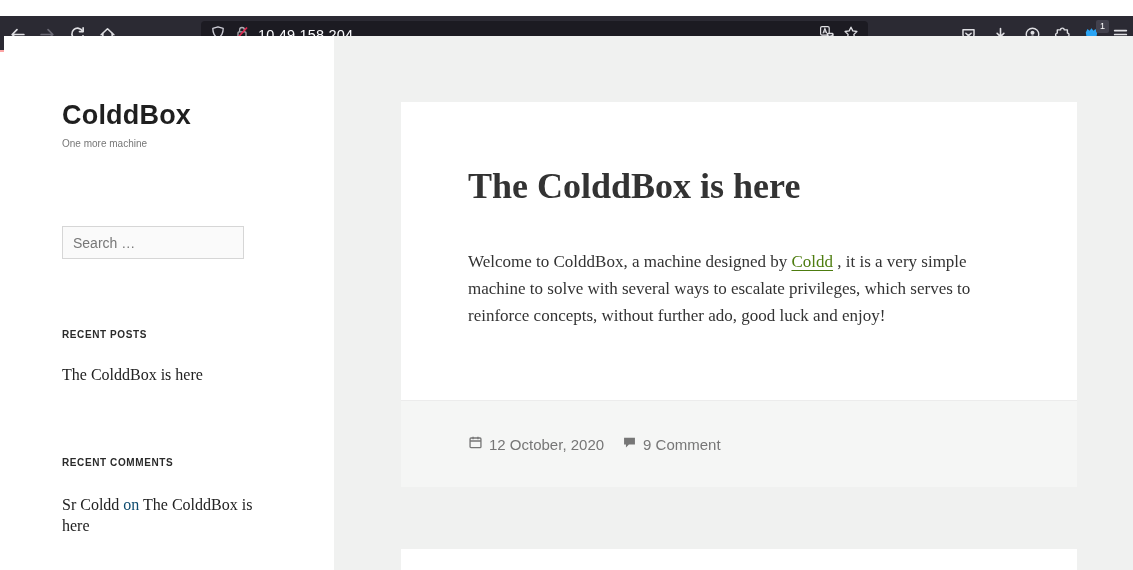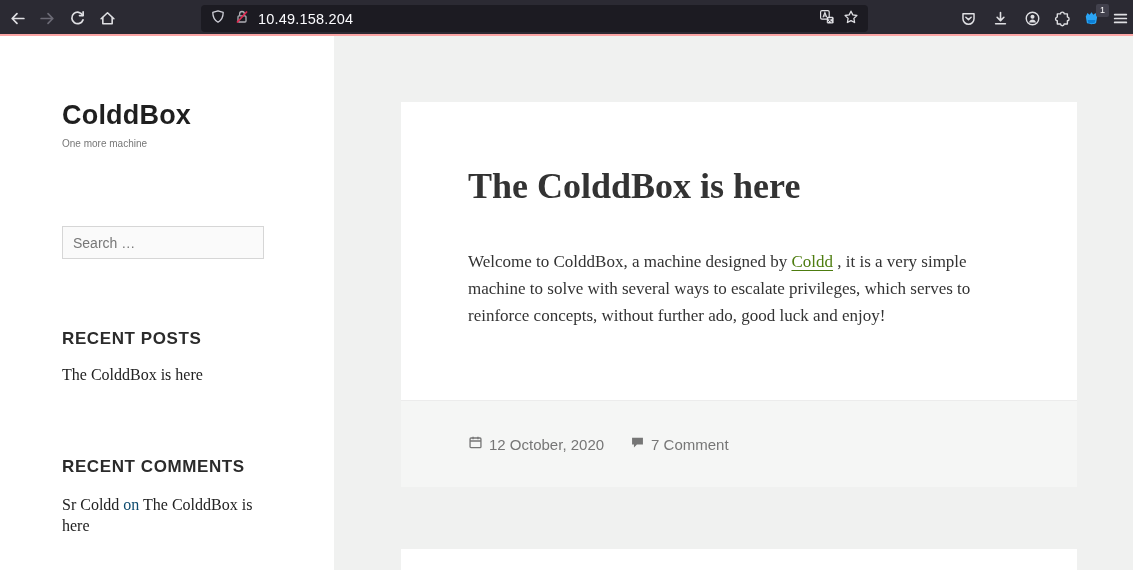--- a/index.html
+++ b/index.html
@@ -1,20 +1,20 @@
 <!DOCTYPE html>
 <html lang="en"><head>
 <meta charset="utf-8">
 <style>
   * { margin:0; padding:0; box-sizing:border-box; }
   html,body { width:1133px; height:570px; overflow:hidden; background:#fff;
               font-family:"Liberation Sans", sans-serif; }
 
   
-  .toolbar { position:absolute; top:0; left:0; width:1133px; height:36px;
+  .toolbar { position:absolute; top:16px; left:0; width:1133px; height:36px;
              background:#2b2a33; border-bottom:2px solid #fca5a5; }
   .tb-btn { position:absolute; top:4px; width:28px; height:28px; border-radius:4px;
             display:flex; align-items:center; justify-content:center; color:#dfdfe3; }
   .tb-btn svg { width:17px; height:17px; display:block; }
   .dimmed { color:#6b6a75; }
 
   .urlbar { position:absolute; left:201px; top:5px; width:667px; height:27px;
             background:#1c1b22; border-radius:4px; display:flex; align-items:center;
             padding:0 9px; gap:8px; }
   .urlbar svg { width:16px; height:16px; flex:none; }
@@ -26,45 +26,45 @@
            text-align:center; border-radius:2px; padding:0 2px; }
 
   
   .page { position:absolute; top:36px; left:4px; width:1133px; height:534px; background:#fff; }
   .content-bg { position:absolute; left:330px; top:0; width:803px; height:534px; background:#f0f1f0; }
 
   
   .site-title { position:absolute; left:58px; top:64px; font-size:27px; font-weight:700;
                 color:#1f1f1f; text-decoration:none; letter-spacing:.2px; }
   .tagline { position:absolute; left:58px; top:102px; font-size:10px; color:#777; }
-  .search-box { position:absolute; left:58px; top:190px; width:202px; height:33px; }
+  .search-box { position:absolute; left:58px; top:190px; width:182px; height:33px; }
   .search-box input { width:100%; height:100%; background:#fafafa; border:1px solid #d6d6d6;
                       padding:0 10px; font-size:14px; color:#555;
                       font-family:"Liberation Sans", sans-serif; }
   .search-box input::placeholder { color:#777; opacity:1; }
-  .widget-heading { position:absolute; left:58px; font-size:17px; font-weight:700;
+  .widget-heading { position:absolute; left:58px; font-size:10px; font-weight:700;
                     letter-spacing:.6px; color:#2b2b2b; }
   .serif-link { font-family:"Liberation Serif", serif; font-size:16px; color:#222;
                 text-decoration:none; }
   .rp-link { position:absolute; left:58px; top:330px; }
   .rc-text { position:absolute; left:58px; top:458px; width:205px;
              font-family:"Liberation Serif", serif; font-size:16px; line-height:21px; color:#222; }
   .rc-text .on { color:#0c4a6e; }
 
   
   .card { position:absolute; left:397px; width:676px; background:#fff; }
   .card1 { top:66px; }
   .card1-body { height:298px; padding:62px 83px 0 67px; }
   .post-title { font-family:"Liberation Serif", serif; font-weight:700; font-size:36px;
                 line-height:44px; color:#333; text-decoration:none; display:inline-block; }
   .post-body { margin-top:40px; font-family:"Liberation Serif", serif; font-size:17px;
                line-height:27px; color:#333; }
   .post-body a { color:#4d7c0f; text-decoration:underline; text-underline-offset:3px; }
   .card1-footer { height:87px; background:#f5f6f5; border-top:1px solid #ececec;
-                  display:flex; align-items:center; padding-left:67px; gap:26px; }
+                  display:flex; align-items:center; padding-left:67px; gap:18px; }
   .meta-item { display:flex; align-items:center; gap:6px; color:#767676; font-size:15px;
                text-decoration:none; }
   .meta-item svg { width:15px; height:15px; flex:none; }
   .card2 { top:513px; height:21px; }
 </style>
 </head>
 <body>
 
 <div class="toolbar">
 
@@ -205,19 +205,19 @@
         <span><svg viewBox="0 0 16 16" fill="none" stroke="#767676" stroke-width="1.4">
               <rect x="2.2" y="3.2" width="11.6" height="10.2" rx="1"></rect>
               <path d="M2.2 6.4h11.6M5.4 1.8v2.6M10.6 1.8v2.6"></path>
             </svg></span>
         <span>12 October, 2020</span>
       </a>
       <a class="meta-item" href="#">
         <span><svg viewBox="0 0 16 16">
               <path d="M2.2 2.8h11.6v7.4H7.4l-3.2 3v-3H2.2V2.8z" fill="#767676"></path>
             </svg></span>
-        <span>7 Comment</span>
+        <span>9 Comment</span>
       </a>
     </footer>
   </article>
 
   <article class="card card2"></article>
 </div>
 
 </body></html>

